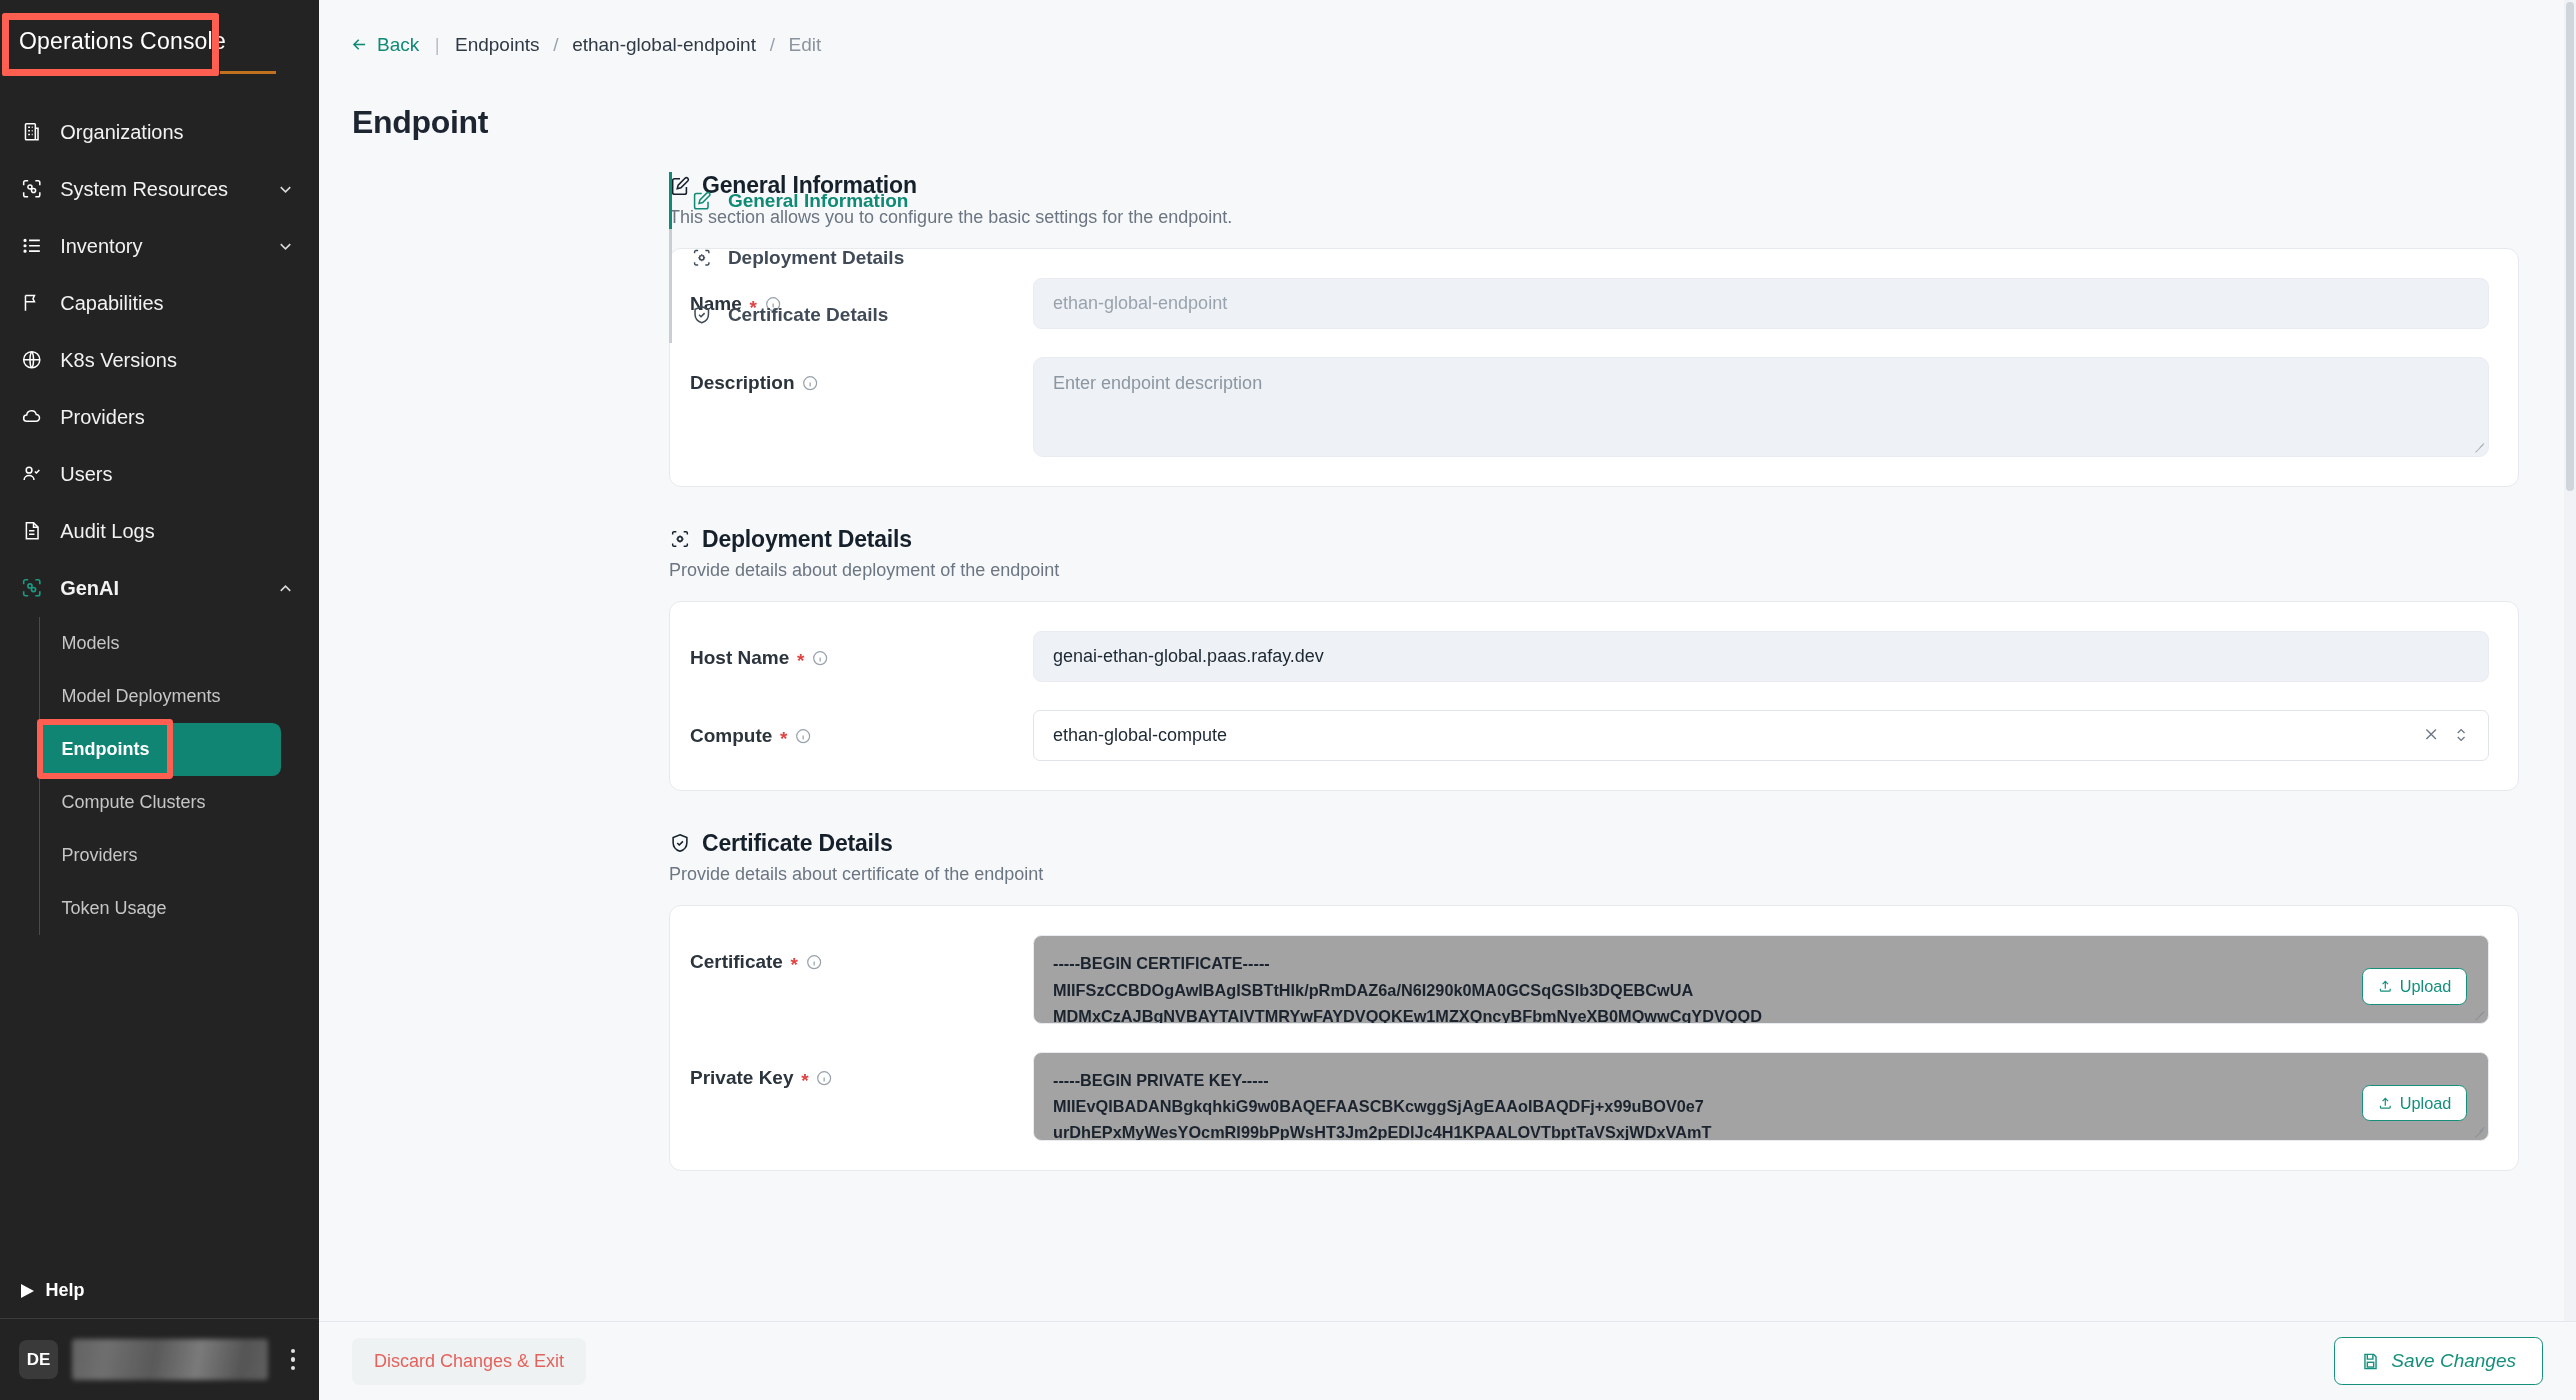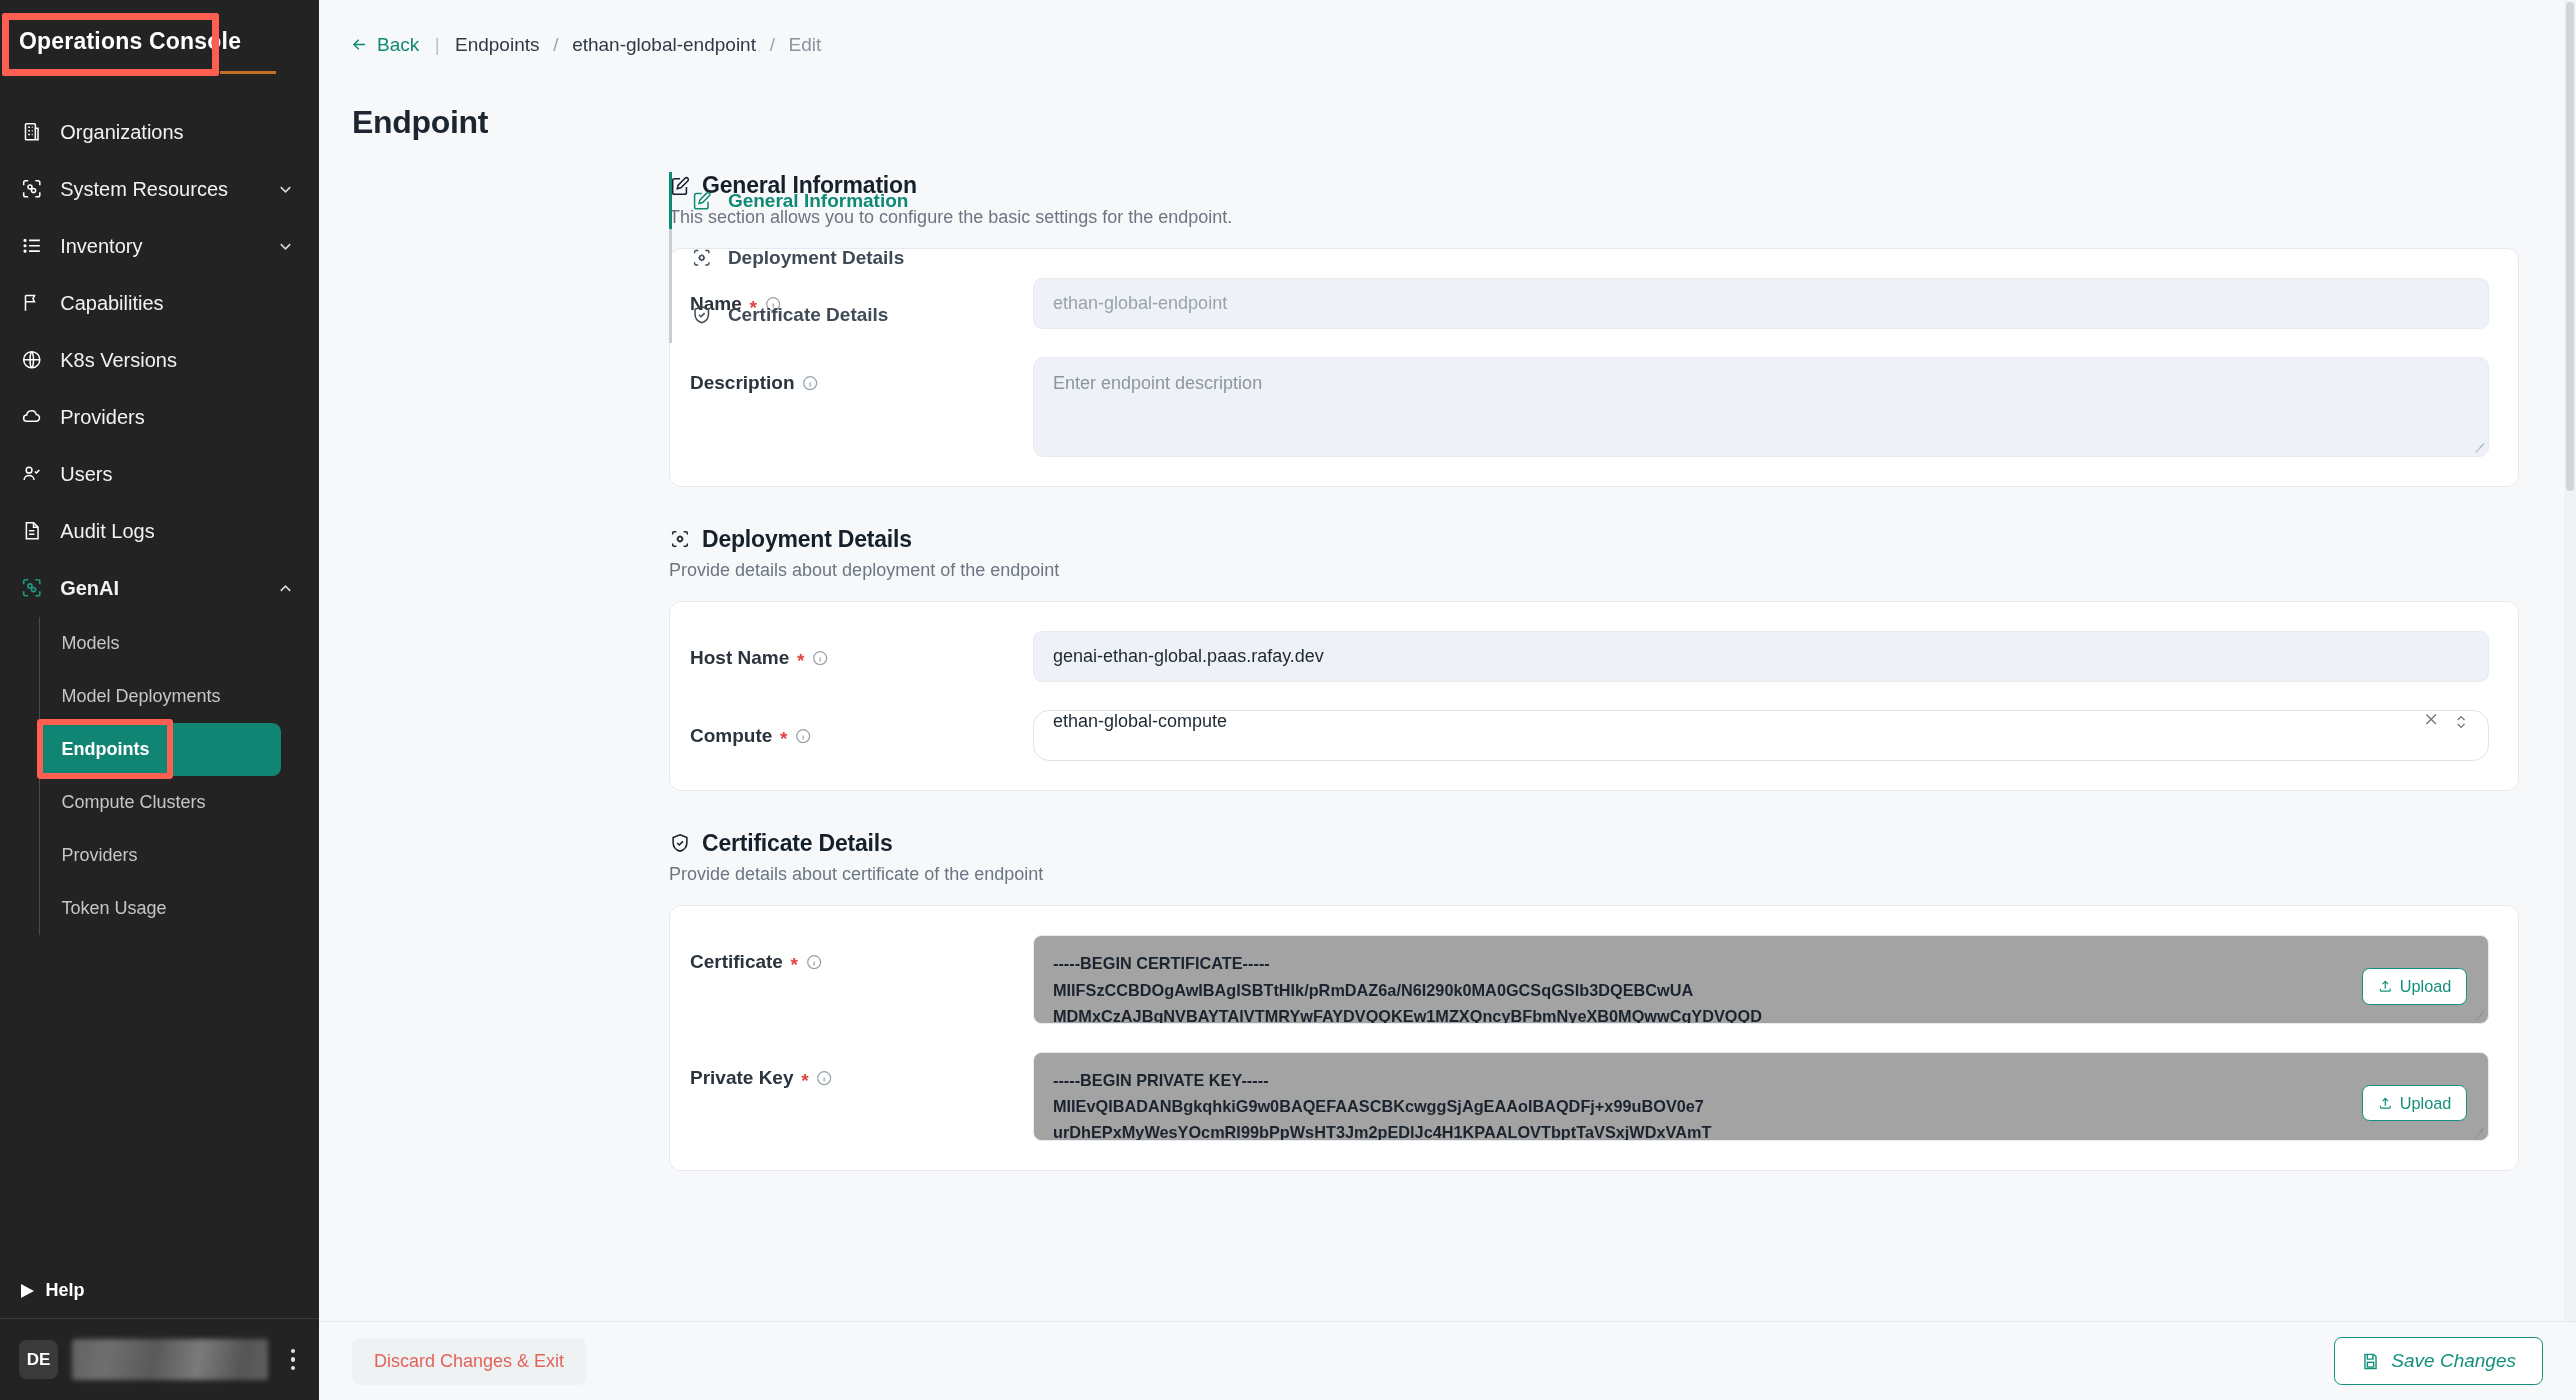--- a/index.html
+++ b/index.html
@@ -21,21 +21,21 @@
     flex: 0 0 319px;
     position: relative;
   }
   .sb-brand {
     height: 83px;
     display: flex; align-items: center;
     padding-left: 19px;
     position: relative;
   }
   .sb-brand-text {
-    font-size: 23px; font-weight: bold; color: #ffffff;
+    font-size: 23px; font-weight: normal; color: #ffffff;
     letter-spacing: 0.2px;
   }
   .brand-hl {
     position: absolute; left: 1.7px; top: 13px;
     width: 217px; height: 63px;
     border: 7.7px solid #ff5f51; border-radius: 2.6px;
     pointer-events: none;
   }
   .brand-underline {
     position: absolute; left: 220px; top: 71px;
@@ -228,23 +228,23 @@
   }
   .resize-grip::before, .resize-grip::after {
     content: ""; position: absolute; right: 0;
     height: 1.3px; background: #7a848e; transform: rotate(-45deg);
   }
   .resize-grip::before { bottom: 2.6px; width: 11px; right: 0; }
   .resize-grip::after  { bottom: 6px; width: 6px; right: 0; }
 
   .select {
     width: 100%; height: 51px;
-    border: 0.9px solid #dfe4ea; border-radius: 16px;
+    border: 0.9px solid #dfe4ea; border-radius: 7px;
     background: #ffffff;
-    display: flex; 
+    display: flex; align-items: center;
     padding: 0 13.7px 0 19px;
     font-size: 18px; color: #1e2832;
     cursor: pointer;
   }
   .select .sel-val { flex: 1 1 auto; }
   .sel-clear { color: #6b7682; font-size: 20.6px; padding: 0 13.7px; cursor: pointer; line-height: 1; }
   .sel-chev { color: #6b7682; display: flex; flex-direction: column; align-items: center; cursor: pointer; padding-right: 5.1px; }
 
   .certwrap { display: flex; align-items: flex-start; gap: 0; position: relative; }
   .certbox {

